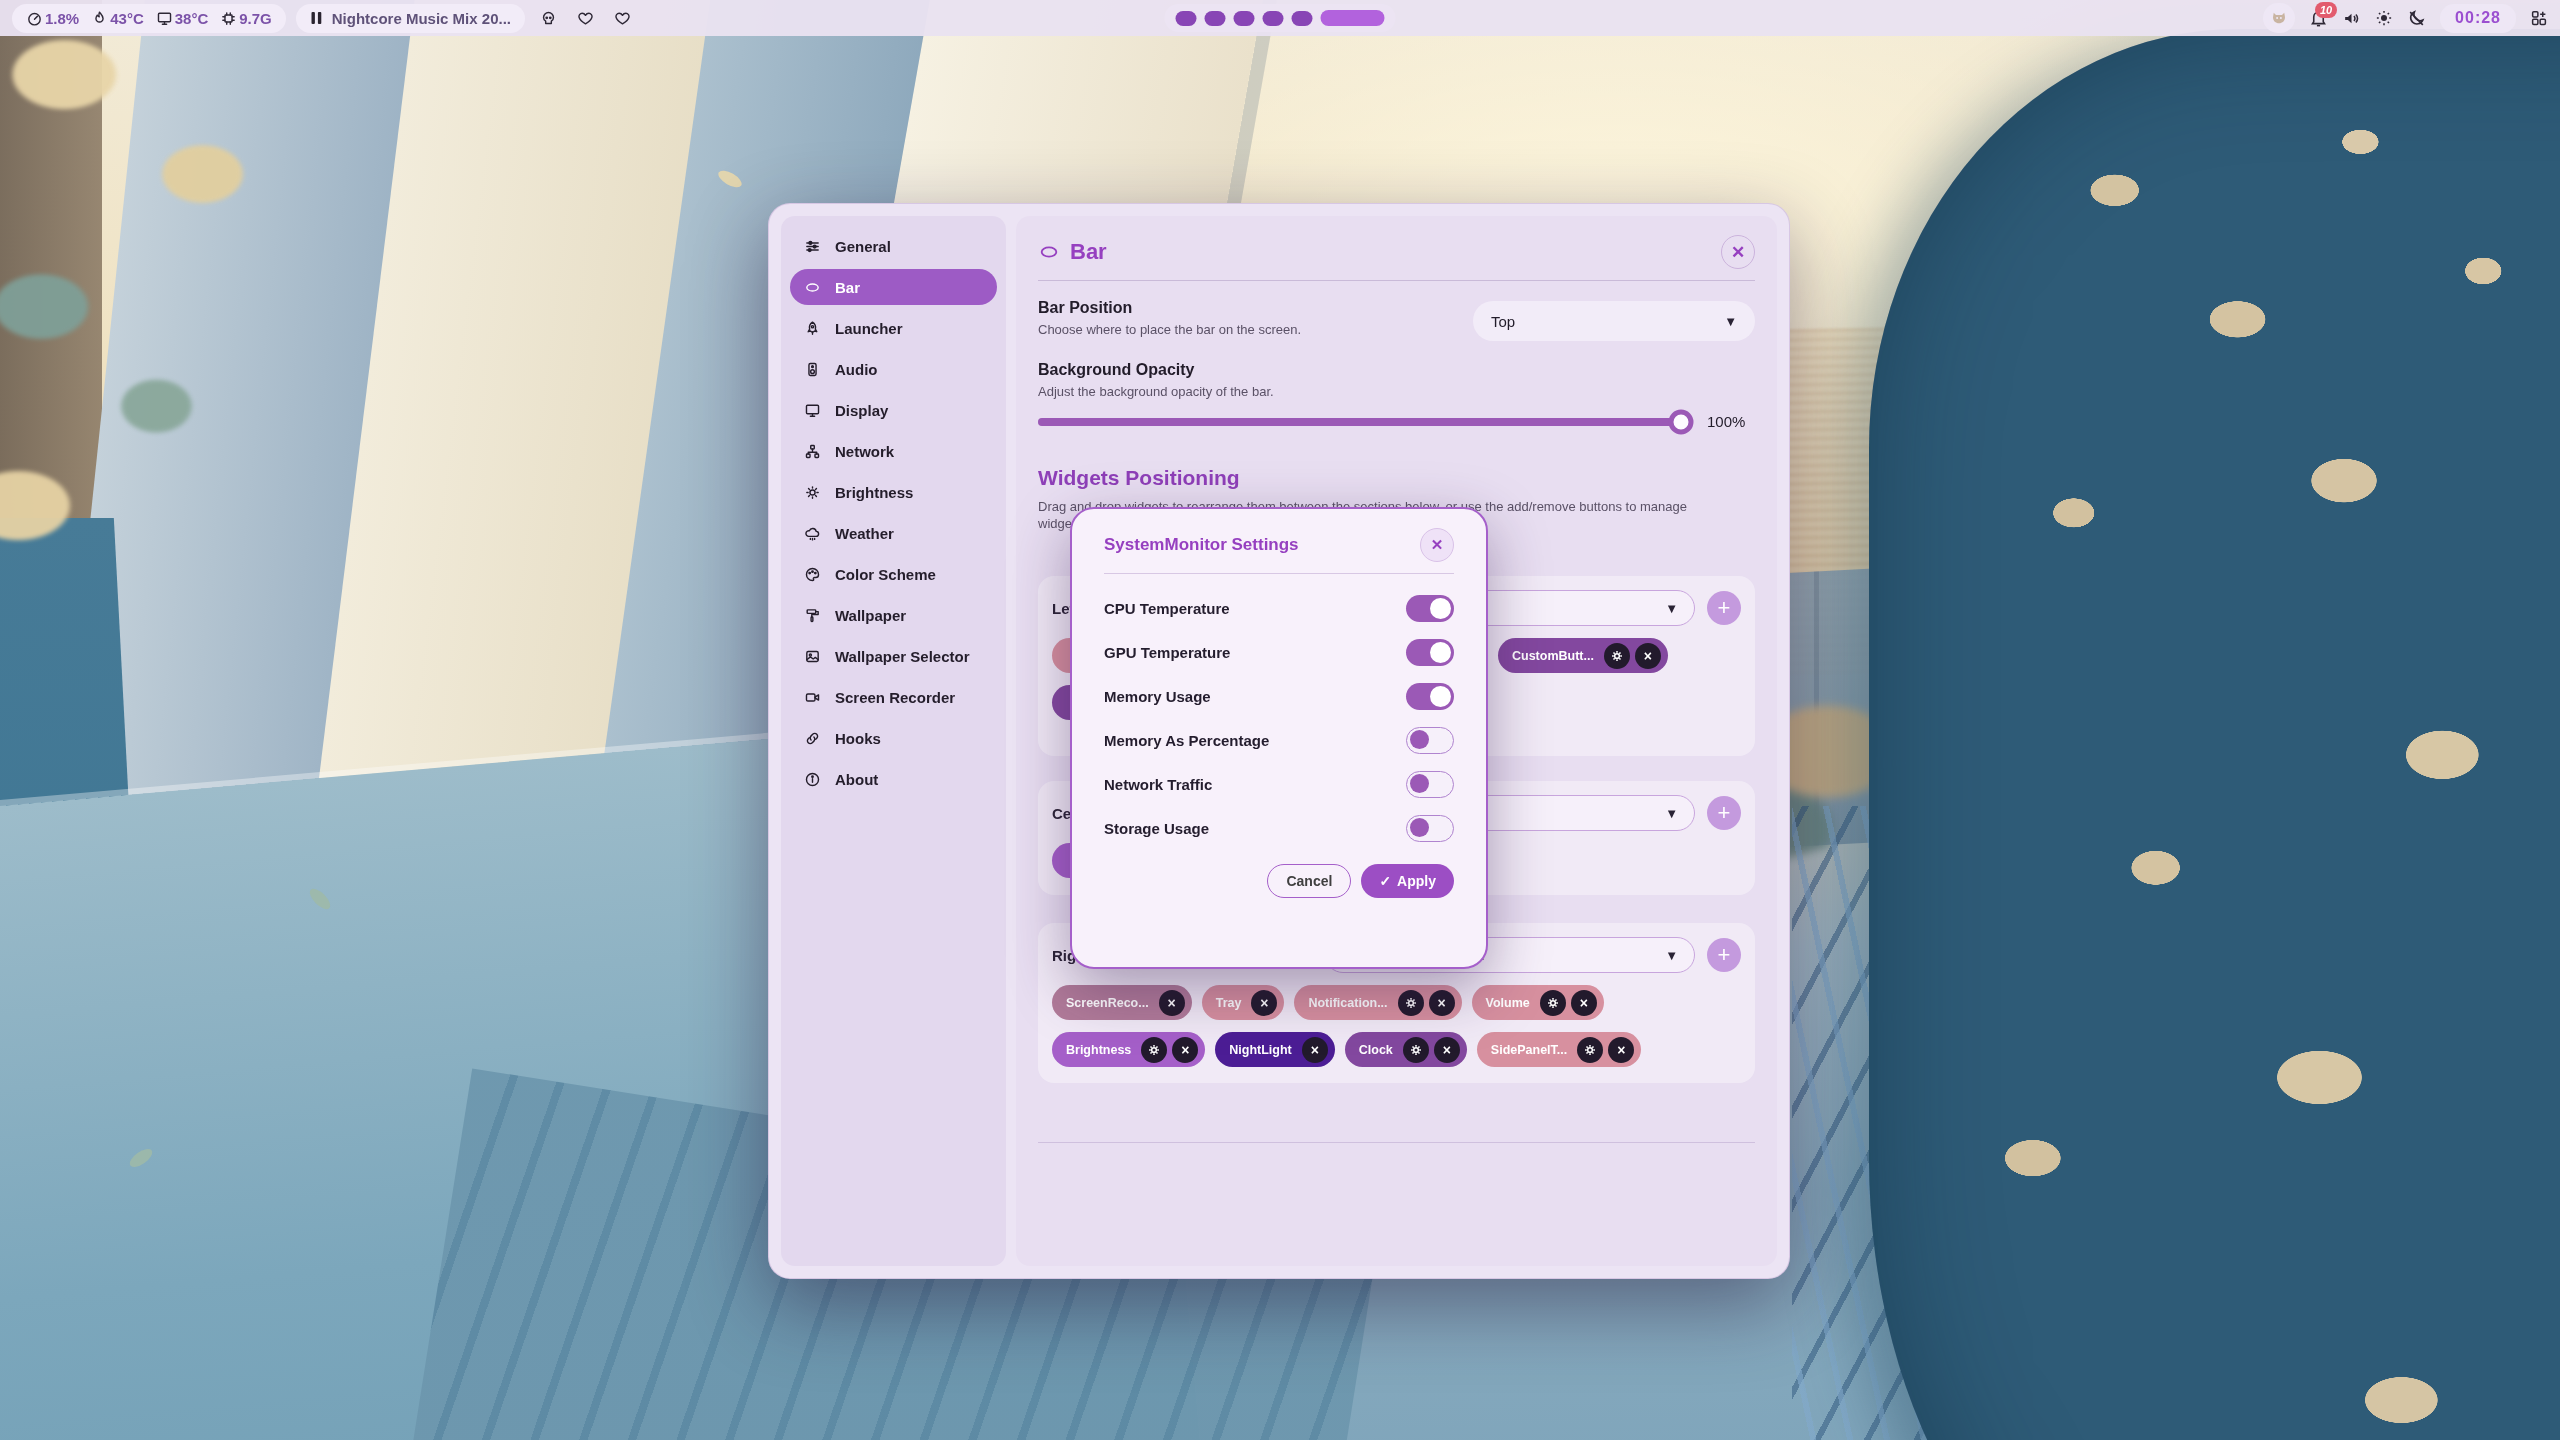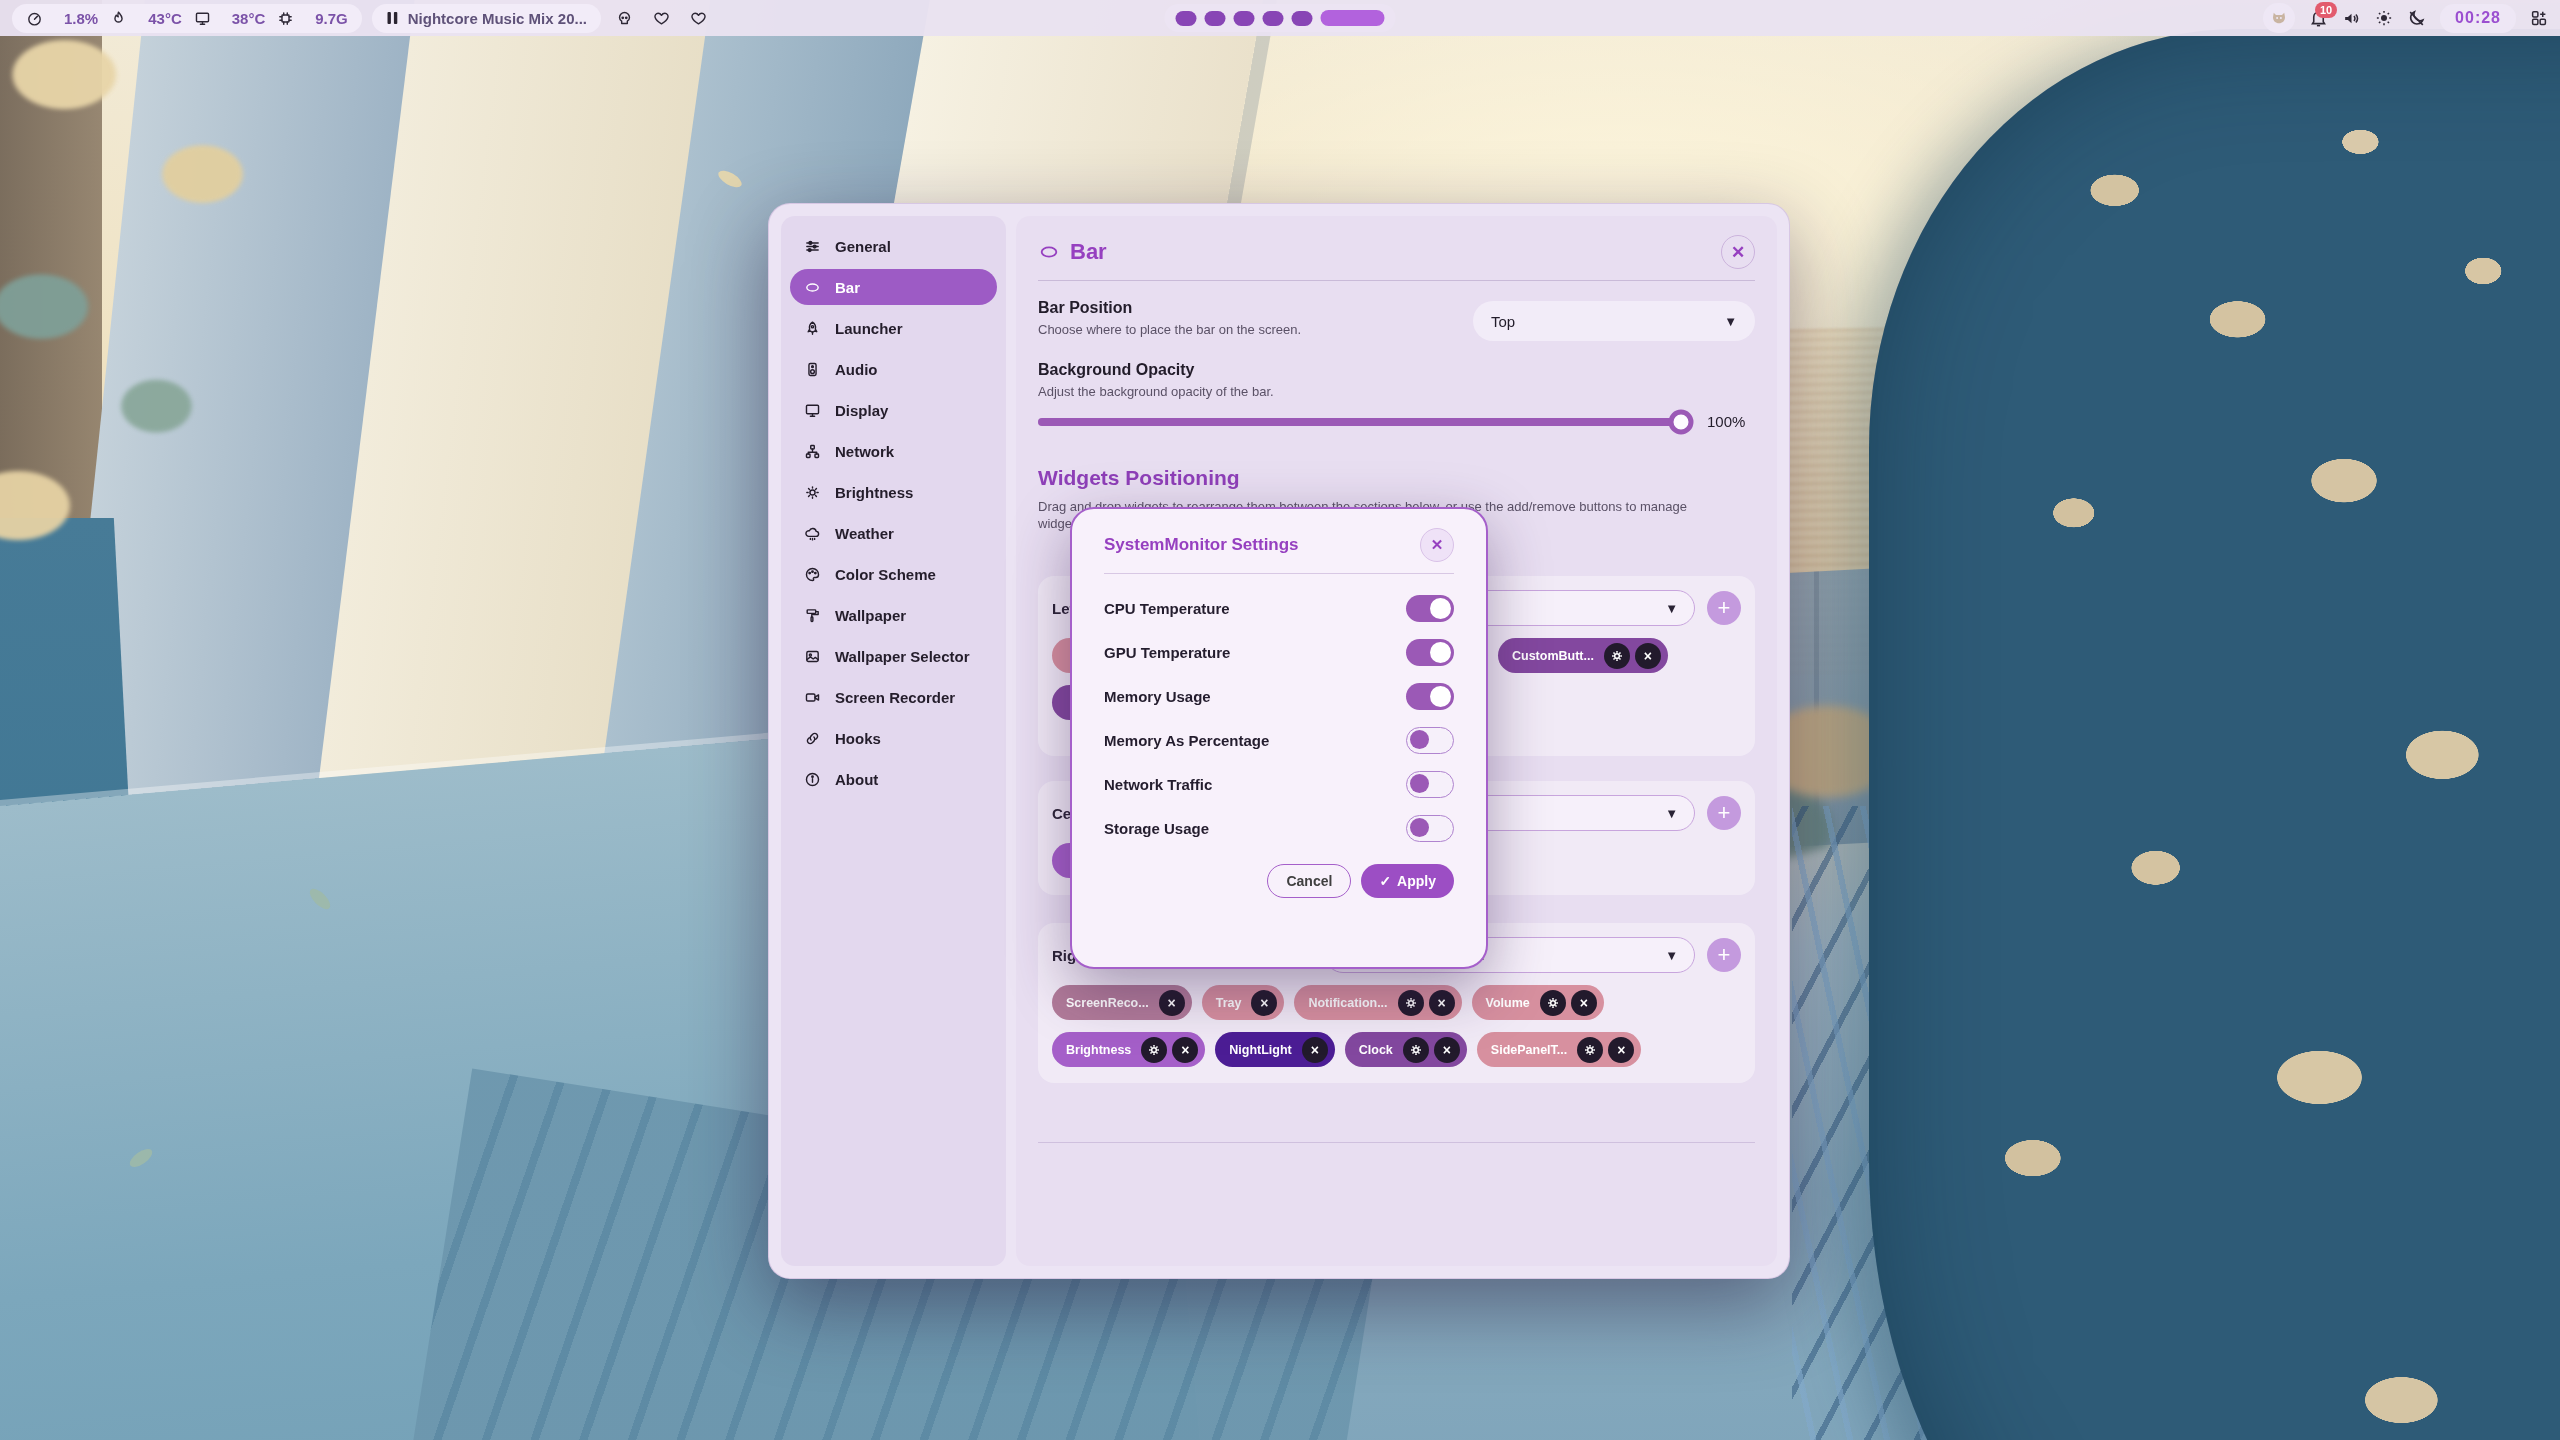--- a/index.html
+++ b/index.html
@@ -59,36 +59,36 @@
     radial-gradient(80px 55px at 20% 55%, #7f9f97 55%, transparent 62%),
     radial-gradient(60px 45px at 45% 70%, #8aa89b 55%, transparent 62%),
     radial-gradient(90px 60px at 15% 85%, #e6d2a4 55%, transparent 60%);}
   .leaf{position:absolute;width:26px;height:12px;border-radius:50%;background:#e9d8ac;opacity:.9;}
   .leaf.t{background:#9db9a8;}
 
   
   .topbar{position:absolute;left:0;top:0;right:0;height:36px;z-index:5;display:flex;align-items:center;
     padding:0 12px;gap:10px;background:rgba(233,226,240,.96);}
   .pill{display:flex;align-items:center;background:#f2ecf8;border-radius:15px;height:29px;padding:0 14px;gap:12px;}
-  .stat{display:flex;align-items:center;gap:21px;color:#2e2836;}
+  .stat{display:flex;align-items:center;gap:2px;color:#2e2836;}
   .stat b{color:#7b52a8;font-size:15px;font-weight:700;}
   .icon{display:inline-flex;align-items:center;justify-content:center;}
   .icon svg{display:block;}
   .media{gap:9px;max-width:255px;}
   .media .mtitle{font-size:15px;font-weight:700;color:#5f5279;white-space:nowrap;overflow:hidden;text-overflow:ellipsis;}
   .cbtn-round{width:28px;height:28px;border-radius:50%;background:#eee7f5;display:flex;align-items:center;justify-content:center;color:#b98fd0;}
   .ws{position:absolute;left:50%;top:4px;transform:translateX(-50%);display:flex;align-items:center;gap:8px;
     background:#ece4f3;border-radius:14px;height:28px;padding:0 11px;}
   .ws .dot{width:21px;height:15px;border-radius:8px;background:#8845b5;}
   .ws .active{width:64px;height:16px;border-radius:9px;background:#b262dd;}
   .tb-right{margin-left:auto;display:flex;align-items:center;gap:14px;}
   .tb-ib{position:relative;display:flex;align-items:center;justify-content:center;color:#2e2836;background:transparent;border:none;padding:0;}
   .tray-pill{width:32px;height:30px;border-radius:15px;background:#eee7f5;color:#c9b4a2;}
   .badge{position:absolute;top:-7px;right:-9px;min-width:22px;height:16px;border-radius:9px;background:#e25b6d;color:#fff;
-    font-size:11px;font-weight:700;display:flex;align-items:center;justify-content:center;padding:0 4px;}
+    font-size:11px;font-weight:700;display:flex;align-items:center;justify-content:center;padding:0 4px;font-style:italic;}
   .clock-pill{background:#eee7f5;border-radius:14px;height:29px;padding:0 15px;display:flex;align-items:center;}
   .clock-pill span{color:#9b4fd0;font-size:16px;font-weight:700;letter-spacing:1px;}
 
   
   .win{position:absolute;left:768px;top:203px;width:1022px;height:1076px;z-index:10;border-radius:22px;
     background:#ece4f4;border:1px solid rgba(150,110,180,.25);box-shadow:0 26px 80px rgba(32,16,52,.45);
     padding:12px;display:flex;gap:10px;}
   .sidebar{width:225px;background:#e3d8ee;border-radius:14px;padding:12px 9px;display:flex;flex-direction:column;gap:5px;}
   .side-item{display:flex;align-items:center;gap:13px;height:36px;border-radius:18px;padding:0 13px;color:#241d2b;cursor:default;}
   .side-item .icon{width:19px;color:#241d2b;}

